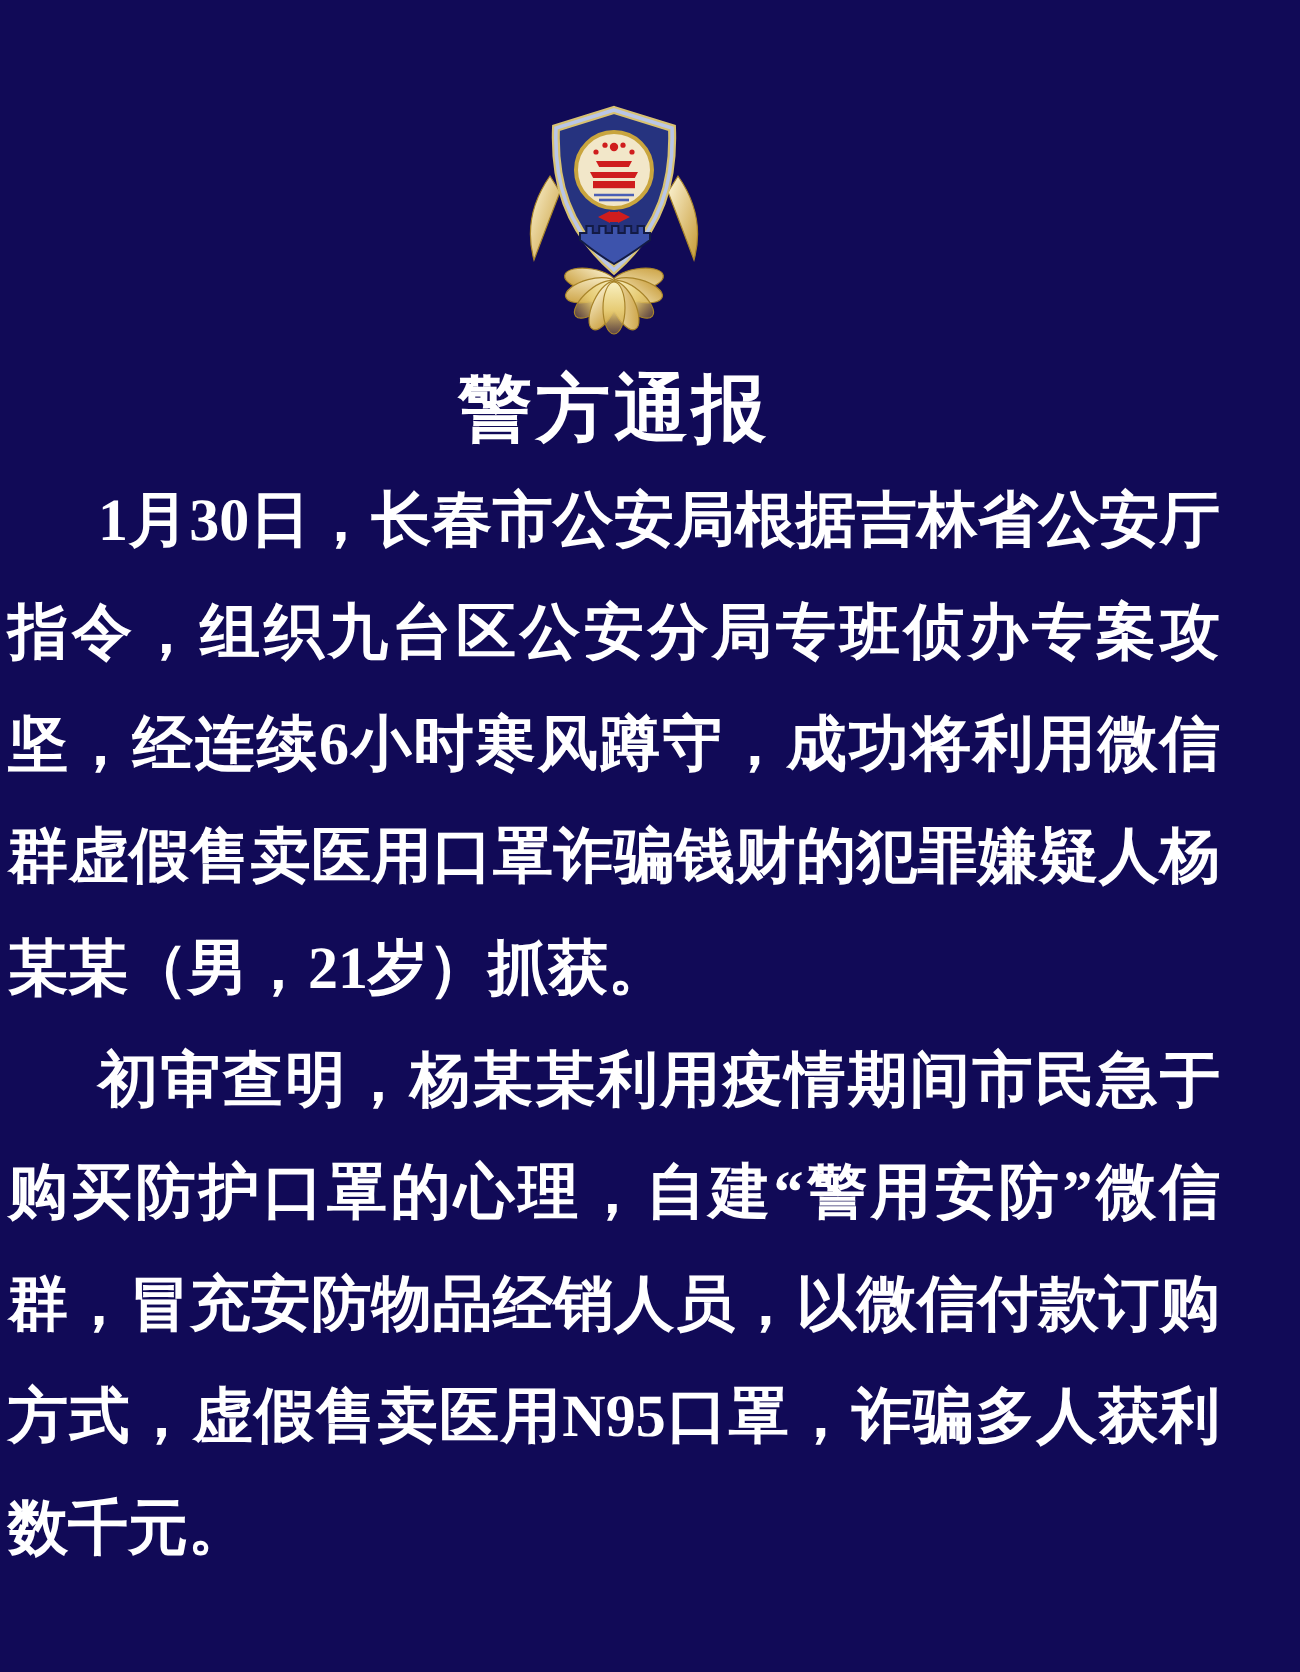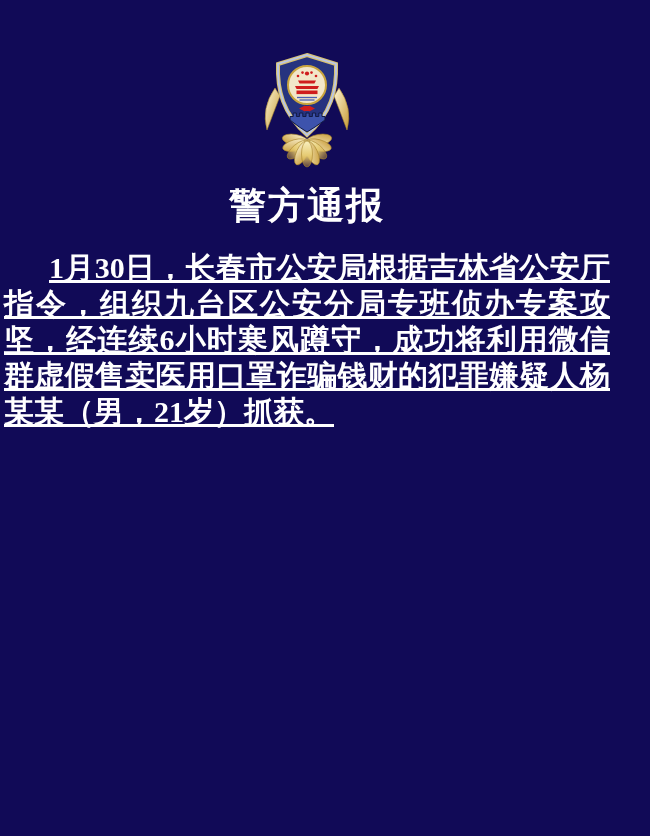--- a/index.html
+++ b/index.html
@@ -31,29 +31,28 @@
   .title {
     margin: 14px 0 0 0;
     color: #ffffff;
     font-size: 37px;
     line-height: 44px;
     font-weight: 600;
     letter-spacing: 2px;
     font-family: "Liberation Serif", serif;
   }
   .content {
-    margin-top: 22px;
+    margin-top: 5px;
     width: 606px;
     color: #ffffff;
     font-size: 30px;
-    line-height: 36px;
+    line-height: 56px;
     font-weight: bold;
     text-align: justify;
     font-family: "Liberation Serif", serif;
-    text-decoration: underline;
   }
   .content p {
     margin: 0;
     text-indent: 45px;
   }
 </style>
 </head>
 <body style="background-color: rgb(17, 10, 87);">
 
 <div class="page">
@@ -118,15 +117,16 @@
       </g>
 
       <path d="M43,78 V74.5 h3.2 v-3.5 h3.2 v3.5 h3.2 v-3.5 h3.2 v3.5 h3.2 v-3.5 h3.2 v3.5 h3.2 v-3.5 h3.2 v3.5 h3.2 v-3.5 h3.2 v3.5 h3 V78 Q67,86 60,90 Q53,86 43,78 Z" fill="#3d53ac" stroke="#131b45" stroke-width="1"></path>
     </svg>
   </div>
 
   <h1 class="title" style="color: rgb(255, 255, 255);">警方通报</h1>
 
   <div class="content" style="color: rgb(255, 255, 255);">
     <p>1月30日，长春市公安局根据吉林省公安厅指令，组织九台区公安分局专班侦办专案攻坚，经连续6小时寒风蹲守，成功将利用微信群虚假售卖医用口罩诈骗钱财的犯罪嫌疑人杨某某（男，21岁）抓获。</p>
+    <p>初审查明，杨某某利用疫情期间市民急于购买防护口罩的心理，自建“警用安防”微信群，冒充安防物品经销人员，以微信付款订购方式，虚假售卖医用N95口罩，诈骗多人获利数千元。</p>
   </div>
 
 </div>
 
 </body></html>

